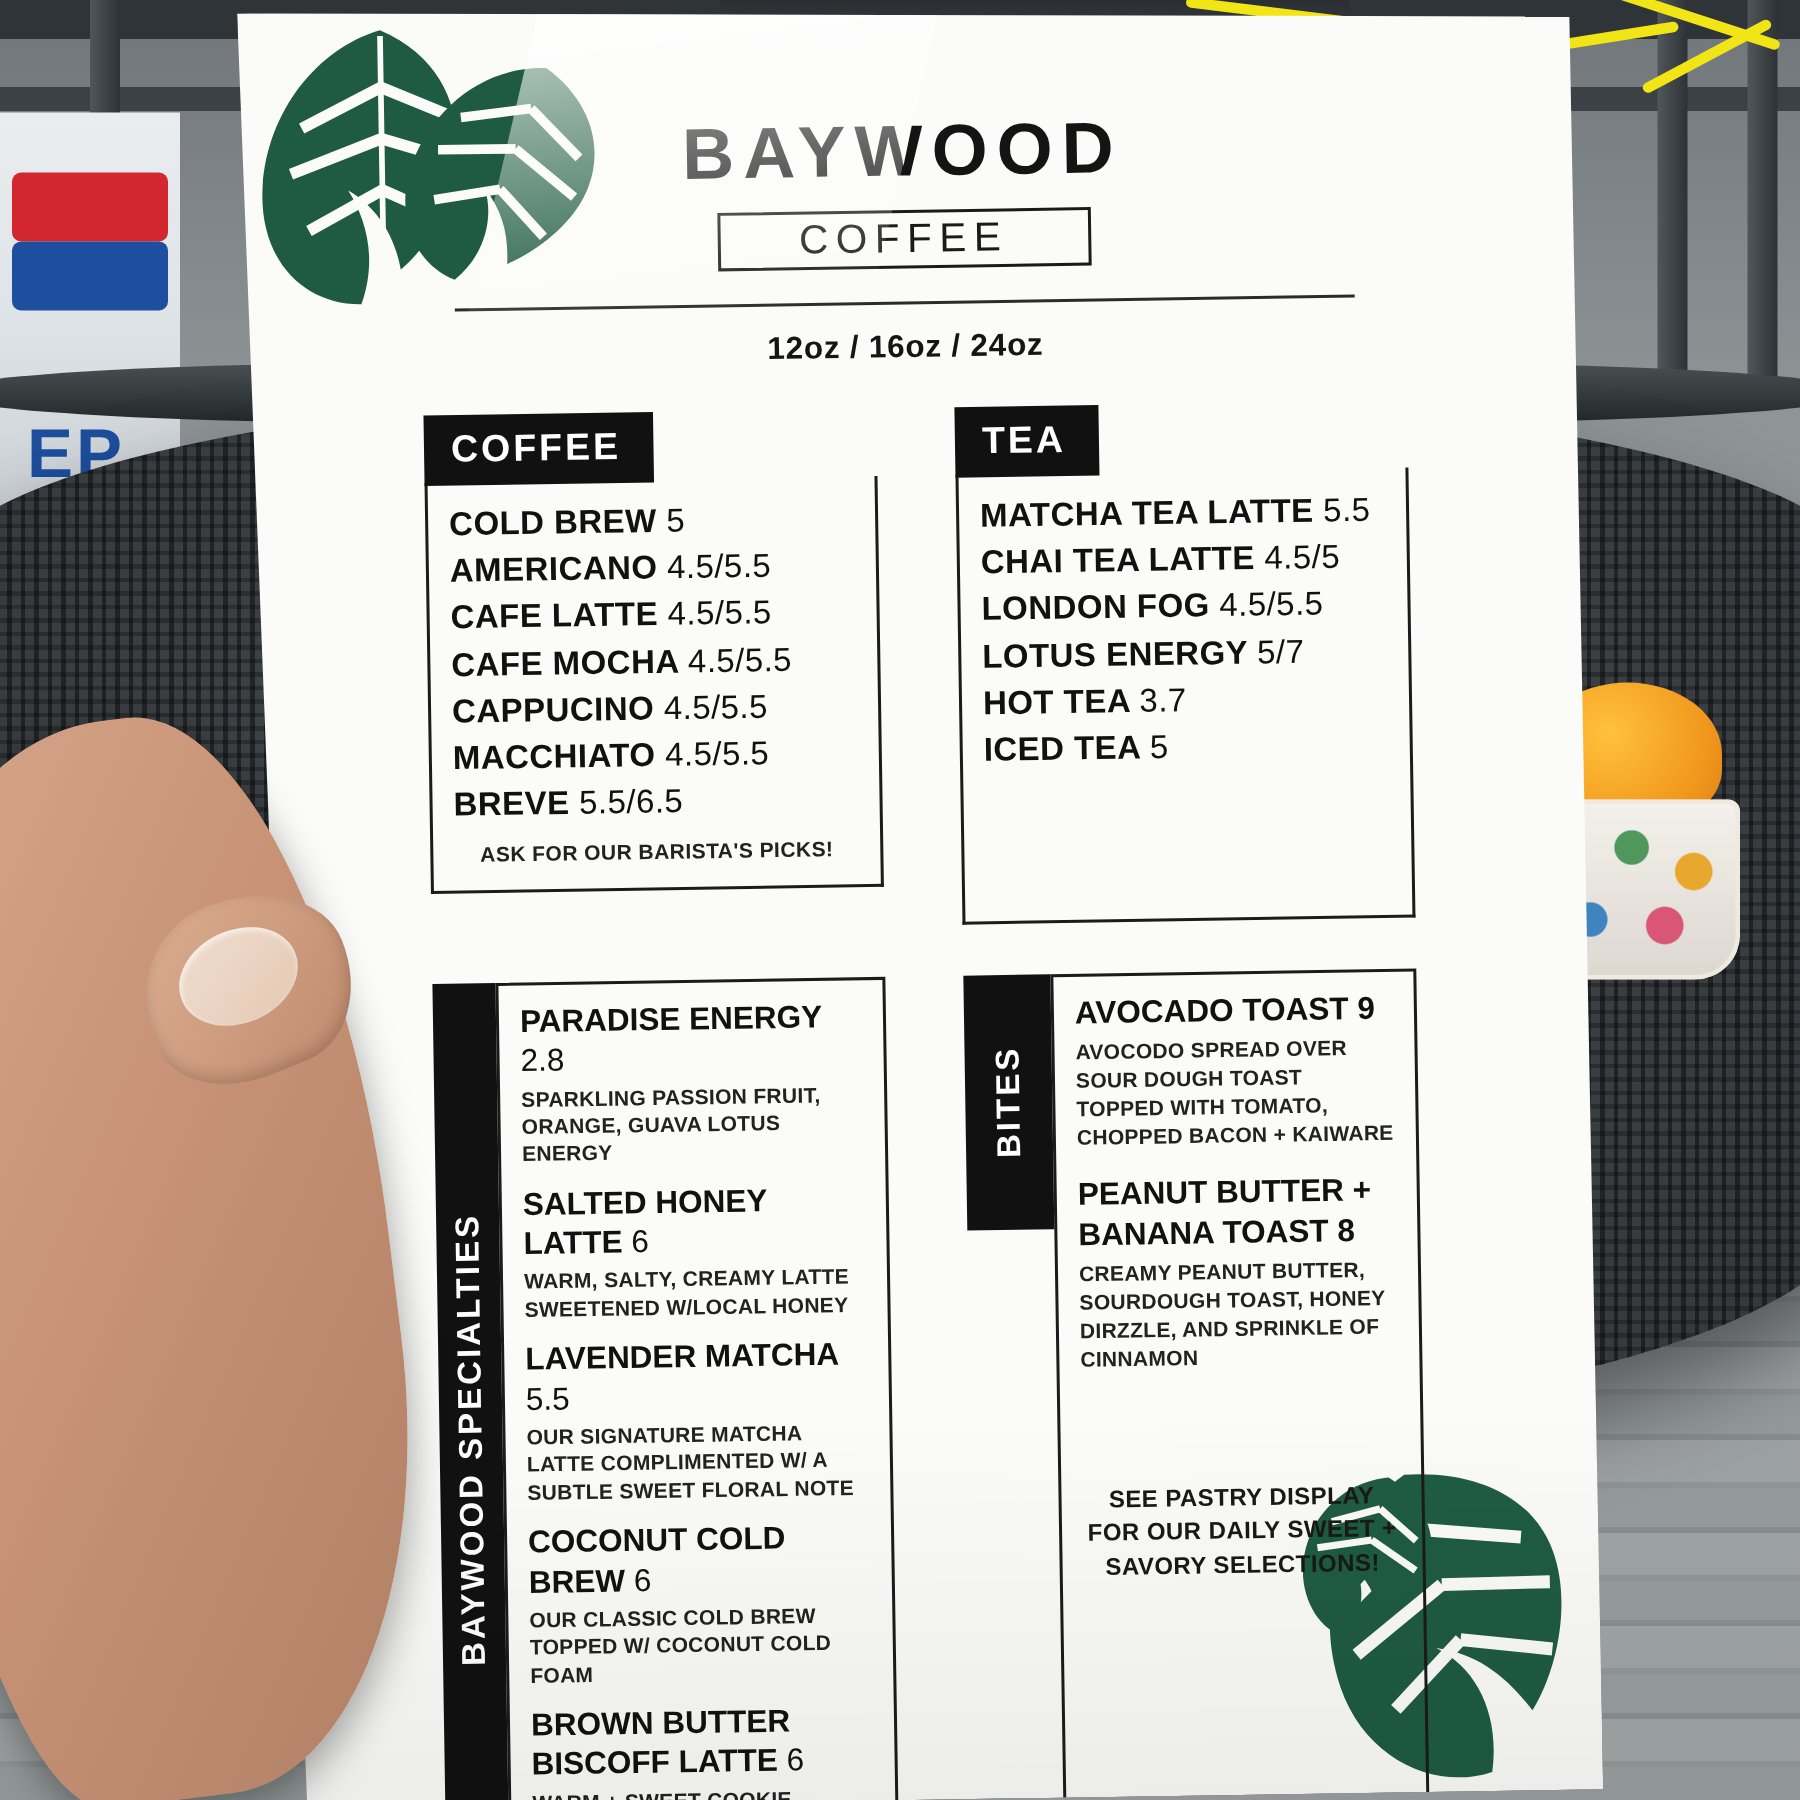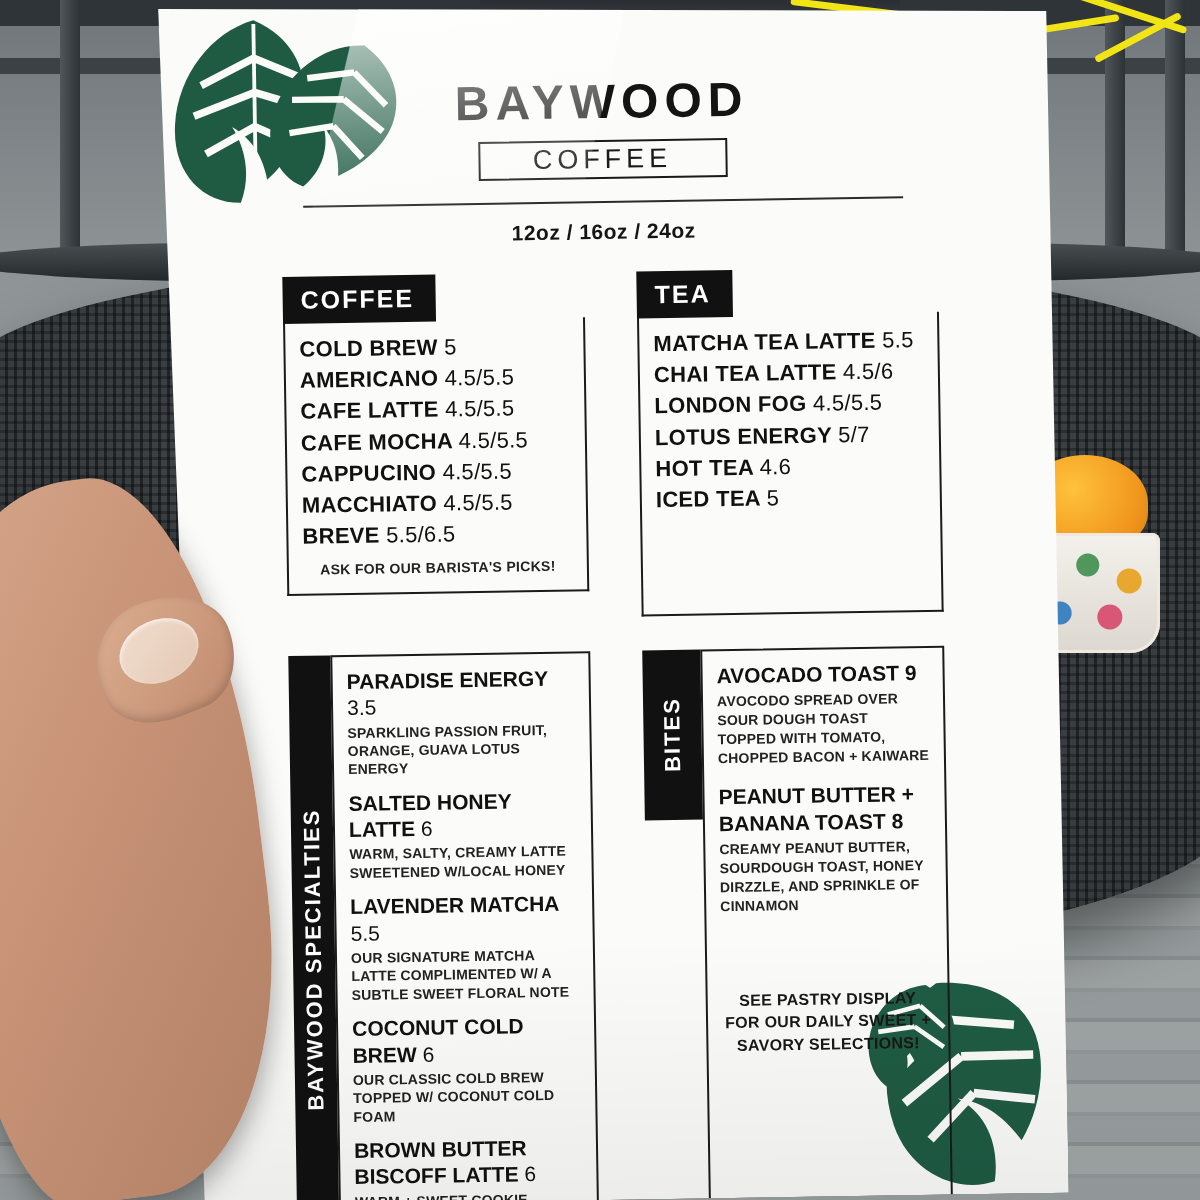--- a/index.html
+++ b/index.html
@@ -152,20 +152,25 @@
   <div class="post p1"></div>
   <div class="post p2"></div>
   <div class="post p3"></div>
   <div class="car"></div>
   <div class="rope">
     <i style="left:0;top:10px;width:200px;transform:rotate(7deg);"></i>
     <i style="left:150px;top:28px;width:180px;transform:rotate(-9deg);"></i>
     <i style="left:250px;top:4px;width:150px;transform:rotate(18deg);"></i>
     <i style="left:300px;top:34px;width:96px;transform:rotate(-28deg);"></i>
   </div>
+  <div class="cooler">
+    <div class="stripe-r"></div>
+    <div class="stripe-b"></div>
+    <div class="ep">EP</div>
+  </div>
   <div class="table-edge"></div>
   <div class="table-top"></div>
   <div class="cup">
     <div class="ice"></div>
     <div class="body"></div>
     <div class="floral"></div>
   </div>
 </div>
 
 <div id="menu">
@@ -218,36 +223,36 @@
           <div class="item"><span>MACCHIATO</span> <span class="price">4.5/5.5</span></div>
           <div class="item"><span>BREVE</span> <span class="price">5.5/6.5</span></div>
           <div class="note">ASK FOR OUR BARISTA'S PICKS!</div>
         </div>
       </div>
 
       <div class="col">
         <div class="tab">TEA</div>
         <div class="box" style="min-height:272px">
           <div class="item"><span>MATCHA TEA LATTE</span> <span class="price">5.5</span></div>
-          <div class="item"><span>CHAI TEA LATTE</span> <span class="price">4.5/6</span></div>
+          <div class="item"><span>CHAI TEA LATTE</span> <span class="price">4.5/5</span></div>
           <div class="item"><span>LONDON FOG</span> <span class="price">4.5/5.5</span></div>
           <div class="item"><span>LOTUS ENERGY</span> <span class="price">5/7</span></div>
-          <div class="item"><span>HOT TEA</span> <span class="price">4.6</span></div>
+          <div class="item"><span>HOT TEA</span> <span class="price">3.7</span></div>
           <div class="item"><span>ICED TEA</span> <span class="price">5</span></div>
         </div>
       </div>
     </div>
 
     <div class="lower">
 
       <div class="vwrap">
         <div class="vtab">BAYWOOD SPECIALTIES</div>
         <div class="vbox">
           <div>
-            <div class="sp-name"><span>PARADISE ENERGY</span> <span class="price">3.5</span></div>
+            <div class="sp-name"><span>PARADISE ENERGY</span> <span class="price">2.8</span></div>
             <div class="sp-desc">SPARKLING PASSION FRUIT, ORANGE, GUAVA LOTUS ENERGY</div>
           </div>
           <div>
             <div class="sp-name"><span>SALTED HONEY LATTE</span> <span class="price">6</span></div>
             <div class="sp-desc">WARM, SALTY, CREAMY LATTE SWEETENED W/LOCAL HONEY</div>
           </div>
           <div>
             <div class="sp-name"><span>LAVENDER MATCHA</span> <span class="price">5.5</span></div>
             <div class="sp-desc">OUR SIGNATURE MATCHA LATTE COMPLIMENTED W/ A SUBTLE SWEET FLORAL NOTE</div>
           </div>

